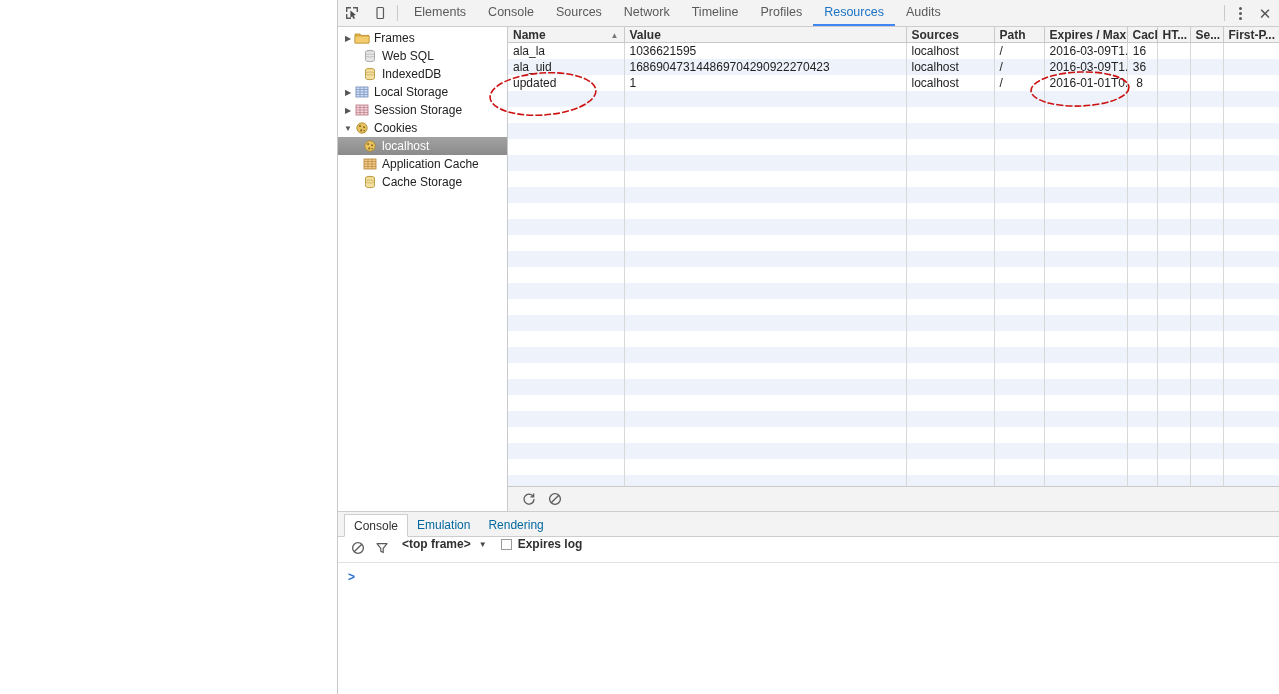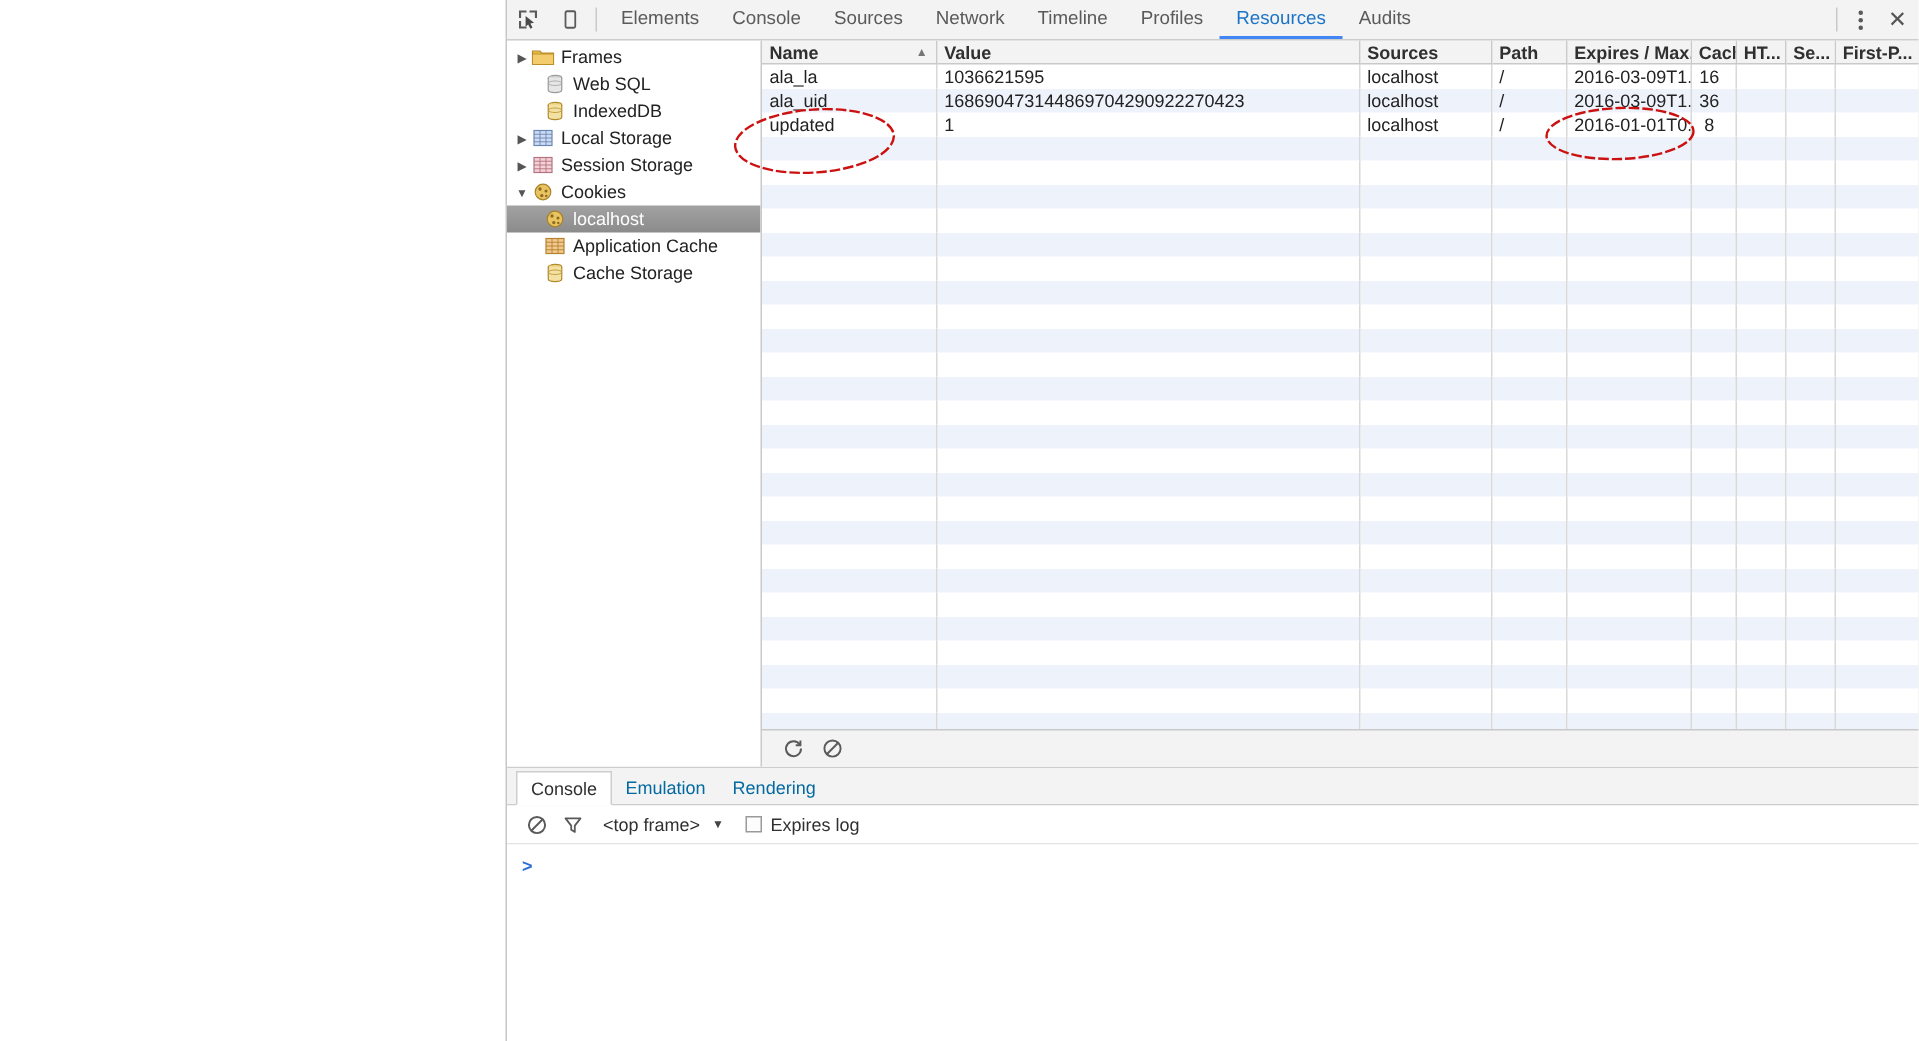--- a/index.html
+++ b/index.html
@@ -285,23 +285,24 @@
     border: 1px solid #cdcdcd;
     border-bottom: 1px solid #ffffff;
     color: #303030;
     margin-bottom: -1px;
   }
   #console-bar {
     height: 25px;
     min-height: 25px;
     border-bottom: 1px solid #e3e3e3;
     display: flex;
-    align-items: center;
+    align-items: flex-start;
     padding-left: 8px;
     background: #ffffff;
+    font-weight: bold;
   }
   .cb-icon {
     width: 24px; height: 22px;
     display: flex;
     align-items: center;
     justify-content: center;
     cursor: default;
     color: #5a5a5a;
   }
   #frame-select {

